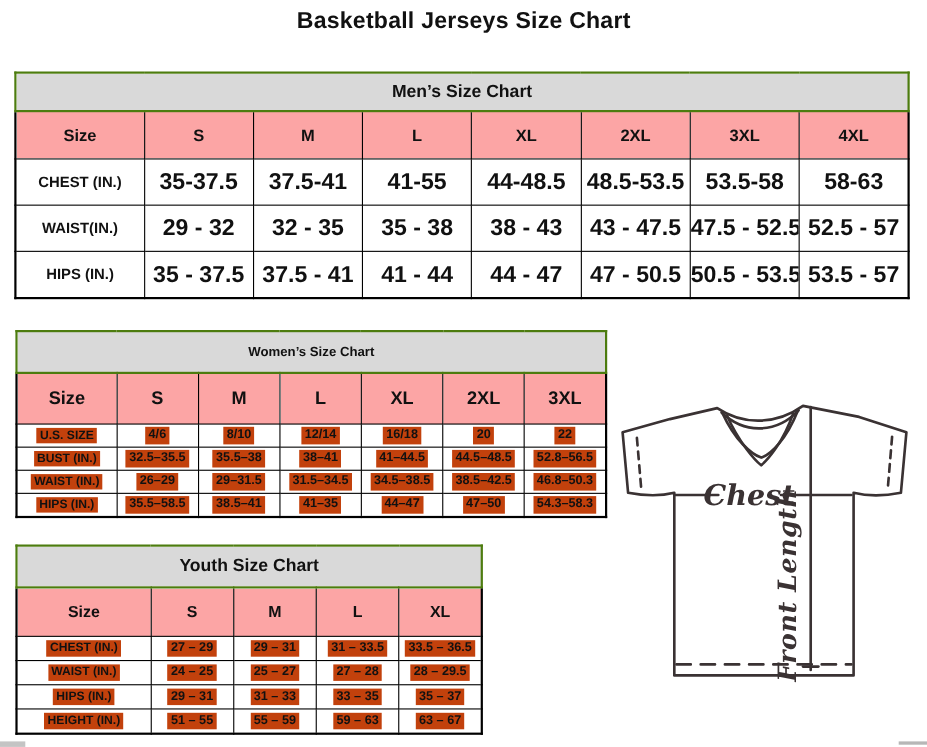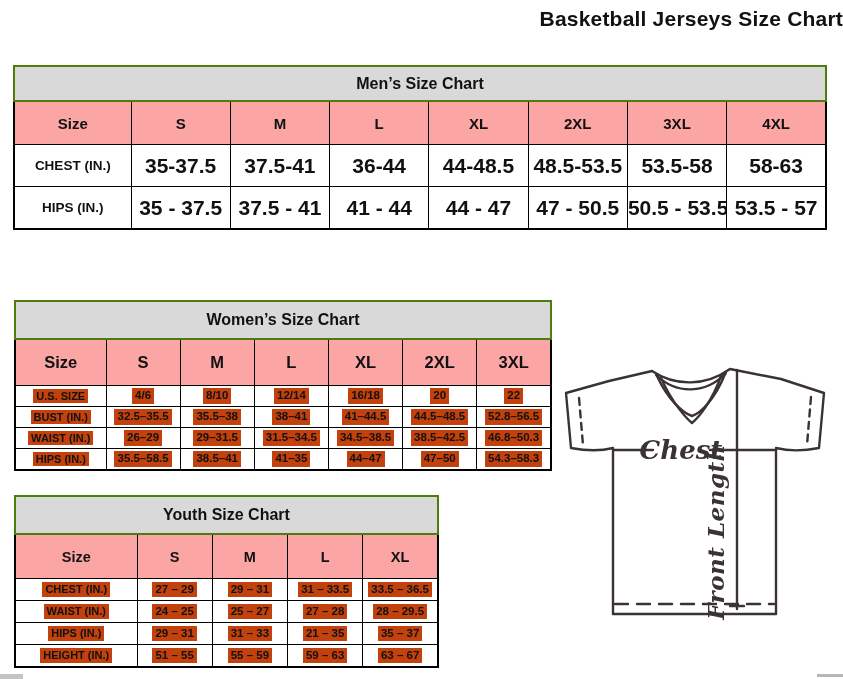--- a/index.html
+++ b/index.html
@@ -2,37 +2,37 @@
 <html><head>
 <meta charset="utf-8">
 <style>
   html,body{margin:0;padding:0}
   body{
     width:843px;height:679px;position:relative;overflow:hidden;
     background:#ffffff;color:#111;
     font-family:"Liberation Sans",sans-serif;
   }
   .page-title{
-    position:absolute;top:7px;left:0;width:100%;text-align:right;
+    position:absolute;top:7px;left:0;width:100%;text-align:center;
     font-size:21px;font-weight:bold;letter-spacing:.2px;
   }
   table{border-collapse:collapse;table-layout:fixed;position:absolute;border:2px solid #000}
   th,td{border:1px solid #000;text-align:center;vertical-align:middle;padding:0;overflow:hidden;white-space:nowrap}
   tr.band th{background:#d9d9d9;font-weight:bold;border:2px solid #4d7c0f}
   tr.head th{font-weight:bold;background:#fca5a5}
   td{font-weight:bold}
 
   .mens{left:13px;top:65px;width:814px}
   .mens tr.band th{height:33px;font-size:16px}
   .mens tr.head th{height:42px;font-size:15px}
   .mens td{height:41px;font-size:21px}
   .mens td.lbl{font-size:13.5px}
 
   .womens{left:14px;top:300px;width:538px}
-  .womens tr.band th{height:36px;font-size:16px}
+  .womens tr.band th{height:36px;font-size:12px}
   .womens tr.head th{height:45px;font-size:16.5px}
   .womens td{height:20px;font-size:11.5px}
   .womens td.lbl{font-size:11px}
 
   .youth{left:14px;top:495px;width:425px}
   .youth tr.band th{height:36px;font-size:16px}
   .youth tr.head th{height:43px;font-size:14.5px}
   .youth td{height:21px;font-size:11.5px}
   .youth td.lbl{font-size:11px}
 
@@ -70,25 +70,35 @@
     <th>L</th>
     <th>XL</th>
     <th>2XL</th>
     <th>3XL</th>
     <th>4XL</th>
   </tr>
   <tr>
     <td class="lbl">CHEST (IN.)</td>
     <td>35-37.5</td>
     <td>37.5-41</td>
-    <td>36-44</td>
+    <td>41-55</td>
     <td>44-48.5</td>
     <td>48.5-53.5</td>
     <td>53.5-58</td>
     <td>58-63</td>
+  </tr>
+  <tr>
+    <td class="lbl">WAIST(IN.)</td>
+    <td>29 - 32</td>
+    <td>32 - 35</td>
+    <td>35 - 38</td>
+    <td>38 - 43</td>
+    <td>43 - 47.5</td>
+    <td>47.5 - 52.5</td>
+    <td>52.5 - 57</td>
   </tr>
   <tr>
     <td class="lbl">HIPS (IN.)</td>
     <td>35 - 37.5</td>
     <td>37.5 - 41</td>
     <td>41 - 44</td>
     <td>44 - 47</td>
     <td>47 - 50.5</td>
     <td>50.5 - 53.5</td>
     <td>53.5 - 57</td>
@@ -188,21 +198,21 @@
     <td class="lbl"><span class="hl">WAIST (IN.)</span></td>
     <td><span class="hl">24 – 25</span></td>
     <td><span class="hl">25 – 27</span></td>
     <td><span class="hl">27 – 28</span></td>
     <td><span class="hl">28 – 29.5</span></td>
   </tr>
   <tr>
     <td class="lbl"><span class="hl">HIPS (IN.)</span></td>
     <td><span class="hl">29 – 31</span></td>
     <td><span class="hl">31 – 33</span></td>
-    <td><span class="hl">21 – 35</span></td>
+    <td><span class="hl">33 – 35</span></td>
     <td><span class="hl">35 – 37</span></td>
   </tr>
   <tr>
     <td class="lbl"><span class="hl">HEIGHT (IN.)</span></td>
     <td><span class="hl">51 – 55</span></td>
     <td><span class="hl">55 – 59</span></td>
     <td><span class="hl">59 – 63</span></td>
     <td><span class="hl">63 – 67</span></td>
   </tr>
 </tbody>

